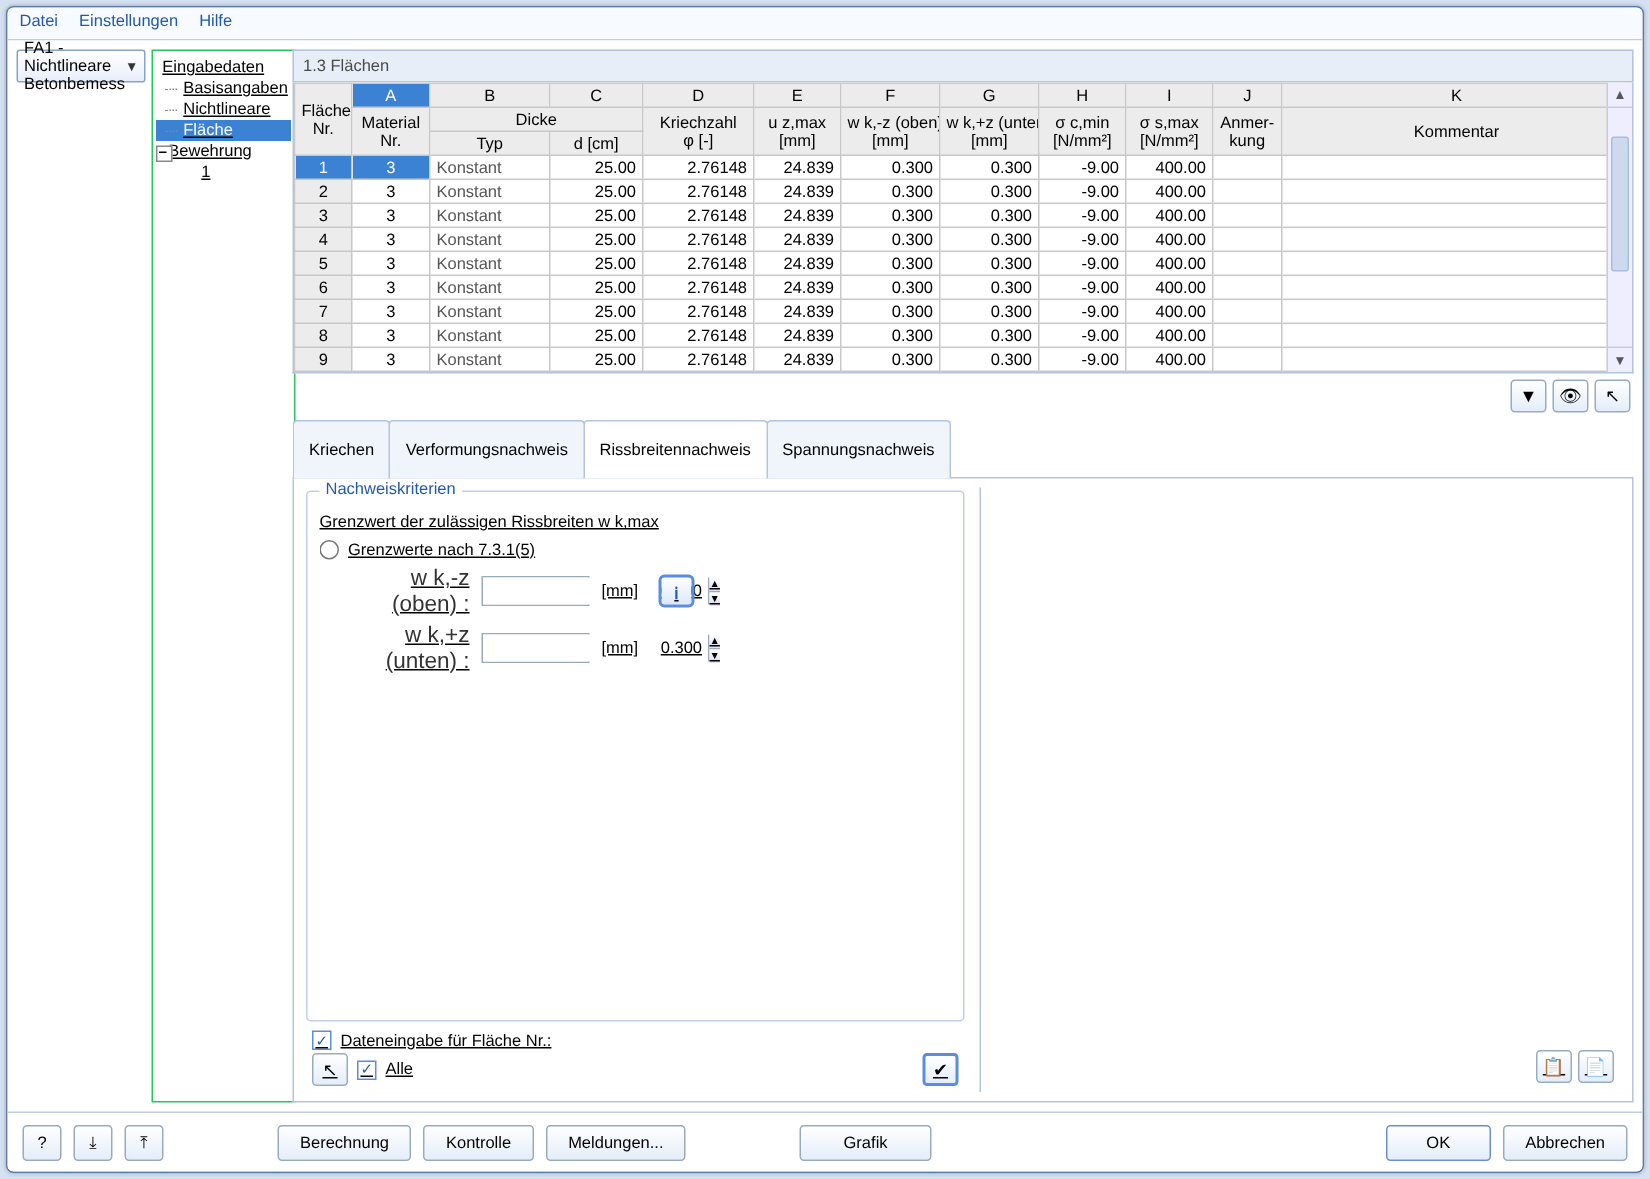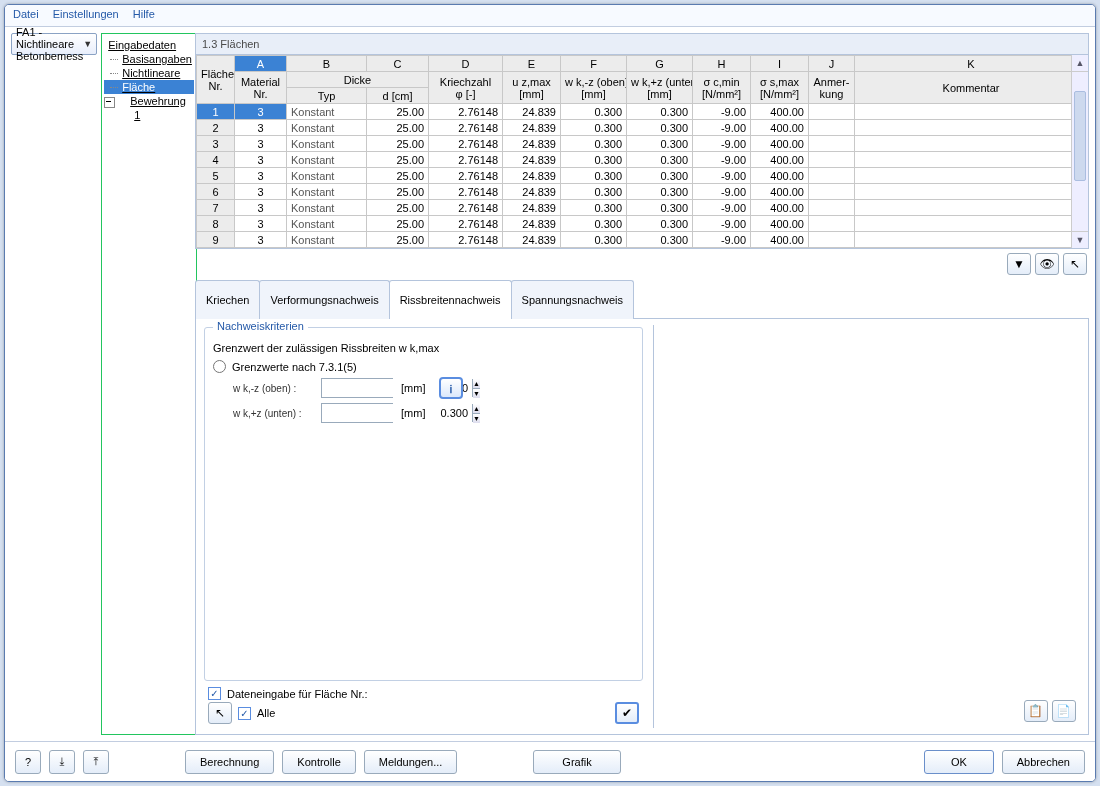--- a/index.html
+++ b/index.html
@@ -30,21 +30,21 @@
 .rowh{background:#ececec;text-align:center;}
 .sel-col{background:#3b82d4;color:#fff;}
 .txtl{text-align:left;color:#555;}
 .txtc{text-align:center;}
 .toolbar-right{display:flex;justify-content:flex-end;gap:4px;padding:4px 2px;}
 .icon-btn{width:24px;height:22px;border:1px solid #9ab;background:linear-gradient(#fff,#e4edf9);border-radius:3px;display:flex;align-items:center;justify-content:center;font-size:12px;}
 .subtitle{color:#2459a8;padding:6px 2px 4px 2px;}
 .tabs{display:flex;position:relative;top:1px;}
 .tab{border:1px solid #b4c4dc;border-bottom:none;padding:13px 10px;background:#f0f4fb;margin-right:-1px;border-radius:3px 3px 0 0;}
 .tab.active{background:#fff;position:relative;z-index:2;}
-.panel{border:1px solid #b4c4dc;background:#fff;flex:1;display:flex;}
+.panel{border:1px solid #b4c4dc;background:#fff;flex:1;display:flex;text-decoration:underline;}
 .panel-left{width:455px;border-right:0;padding:8px;display:flex;flex-direction:column;}
 .panel-right{flex:1;border-left:1px solid #b4c4dc;margin:6px;margin-left:2px;}
 .group{border:1px solid #c2d0e4;border-radius:3px;padding:8px;position:relative;flex:1;}
 .group-title{color:#2459a8;position:absolute;top:-8px;left:8px;background:#fff;padding:0 4px;}
 .radio-row{display:flex;align-items:center;gap:6px;margin:4px 0;}
 input[type=radio]{margin:0;}
 .field-row{display:flex;align-items:center;gap:8px;margin:4px 0 4px 20px;}
 .num-input{width:72px;height:20px;border:1px solid #9ab;display:flex;}
 .num-input input{flex:1;border:none;padding:0 4px;text-align:right;font-size:11px;}
 .spinners{width:16px;display:flex;flex-direction:column;border-left:1px solid #9ab;}
@@ -52,21 +52,21 @@
 .spinners div:last-child{border:none;}
 .info-btn{width:24px;height:22px;border:2px solid #5a8de0;background:linear-gradient(#fff,#dbe8fb);border-radius:4px;display:flex;align-items:center;justify-content:center;font-weight:bold;color:#2459a8;}
 .bottom-strip{display:flex;align-items:center;gap:6px;padding:6px 4px 2px 4px;}
 .check{width:13px;height:13px;border:1px solid #5a8de0;display:inline-flex;align-items:center;justify-content:center;color:#2459a8;font-size:10px;background:#fff;}
 .flat-input{flex:0 0 302px;height:22px;border:1px solid #b4c4dc;background:#f4f4f4;padding:0 6px;color:#666;}
 .footer{height:40px;display:flex;align-items:center;padding:6px 10px;gap:8px;border-top:1px solid #c2cde0;background:#fff;}
 .btn{height:24px;padding:0 14px;border:1px solid #9ab;background:linear-gradient(#fff,#e4edf9);border-radius:3px;display:flex;align-items:center;}
 .btn.small{width:26px;padding:0;justify-content:center;}
 .btn.primary{border:1px solid #6a8fca;font-weight:normal;padding:0 26px;}
 .spacer{flex:1;}
-.sub-field-label{width:80px;font-size:10px;color:#333;}
+.sub-field-label{width:80px;font-size:15px;color:#333;text-align:right;}
 .unit{width:30px;}
 .row-sel{background:#3b82d4 !important;color:#fff;}
 col.c-rowh{width:38px;} col.c-a{width:52px;} col.c-b{width:80px;} col.c-c{width:62px;}
 col.c-d{width:74px;} col.c-e{width:58px;} col.c-f{width:66px;} col.c-g{width:66px;}
 col.c-h{width:58px;} col.c-i{width:58px;} col.c-j{width:46px;} col.c-k{width:auto;}
 .scrollbar{position:absolute;right:0;top:0;bottom:0;width:17px;background:#eef;border-left:1px solid #ccc;}
 .scrollbar .thumb{position:absolute;left:2px;right:2px;top:36px;height:90px;background:#cdd9ee;border:1px solid #aabde0;border-radius:2px;}
 .scrollbar .arr{position:absolute;left:0;right:0;height:17px;text-align:center;font-size:9px;line-height:17px;color:#556;}
 .scrollbar .up{top:0;border-bottom:1px solid #ccc;}
 .scrollbar .dn{bottom:0;border-top:1px solid #ccc;}
@@ -84,21 +84,21 @@
     <div class="left-col">
       <div class="combo">
         <span>FA1 - Nichtlineare Betonbemess</span>
         <span class="arrow">▼</span>
       </div>
       <div class="tree">
         <div class="tree-item tree-root">Eingabedaten</div>
         <div class="tree-item tree-dash">Basisangaben</div>
         <div class="tree-item tree-dash">Nichtlineare</div>
         <div class="tree-item tree-dash hi">Fläche</div>
-        <div class="tree-item tree-box tree-minus" style="padding-left:26px">Bewehrung</div>
+        <div class="tree-item tree-box tree-minus" style="padding-left:8px">Bewehrung</div>
         <div class="tree-item" style="padding-left:30px">1</div>
       </div>
     </div>
     <div class="right-col">
       <div class="section-title">1.3 Flächen</div>
       <div class="grid-wrap">
         <table>
           <colgroup>
               <col class="c-rowh">
               <col class="c-a">

